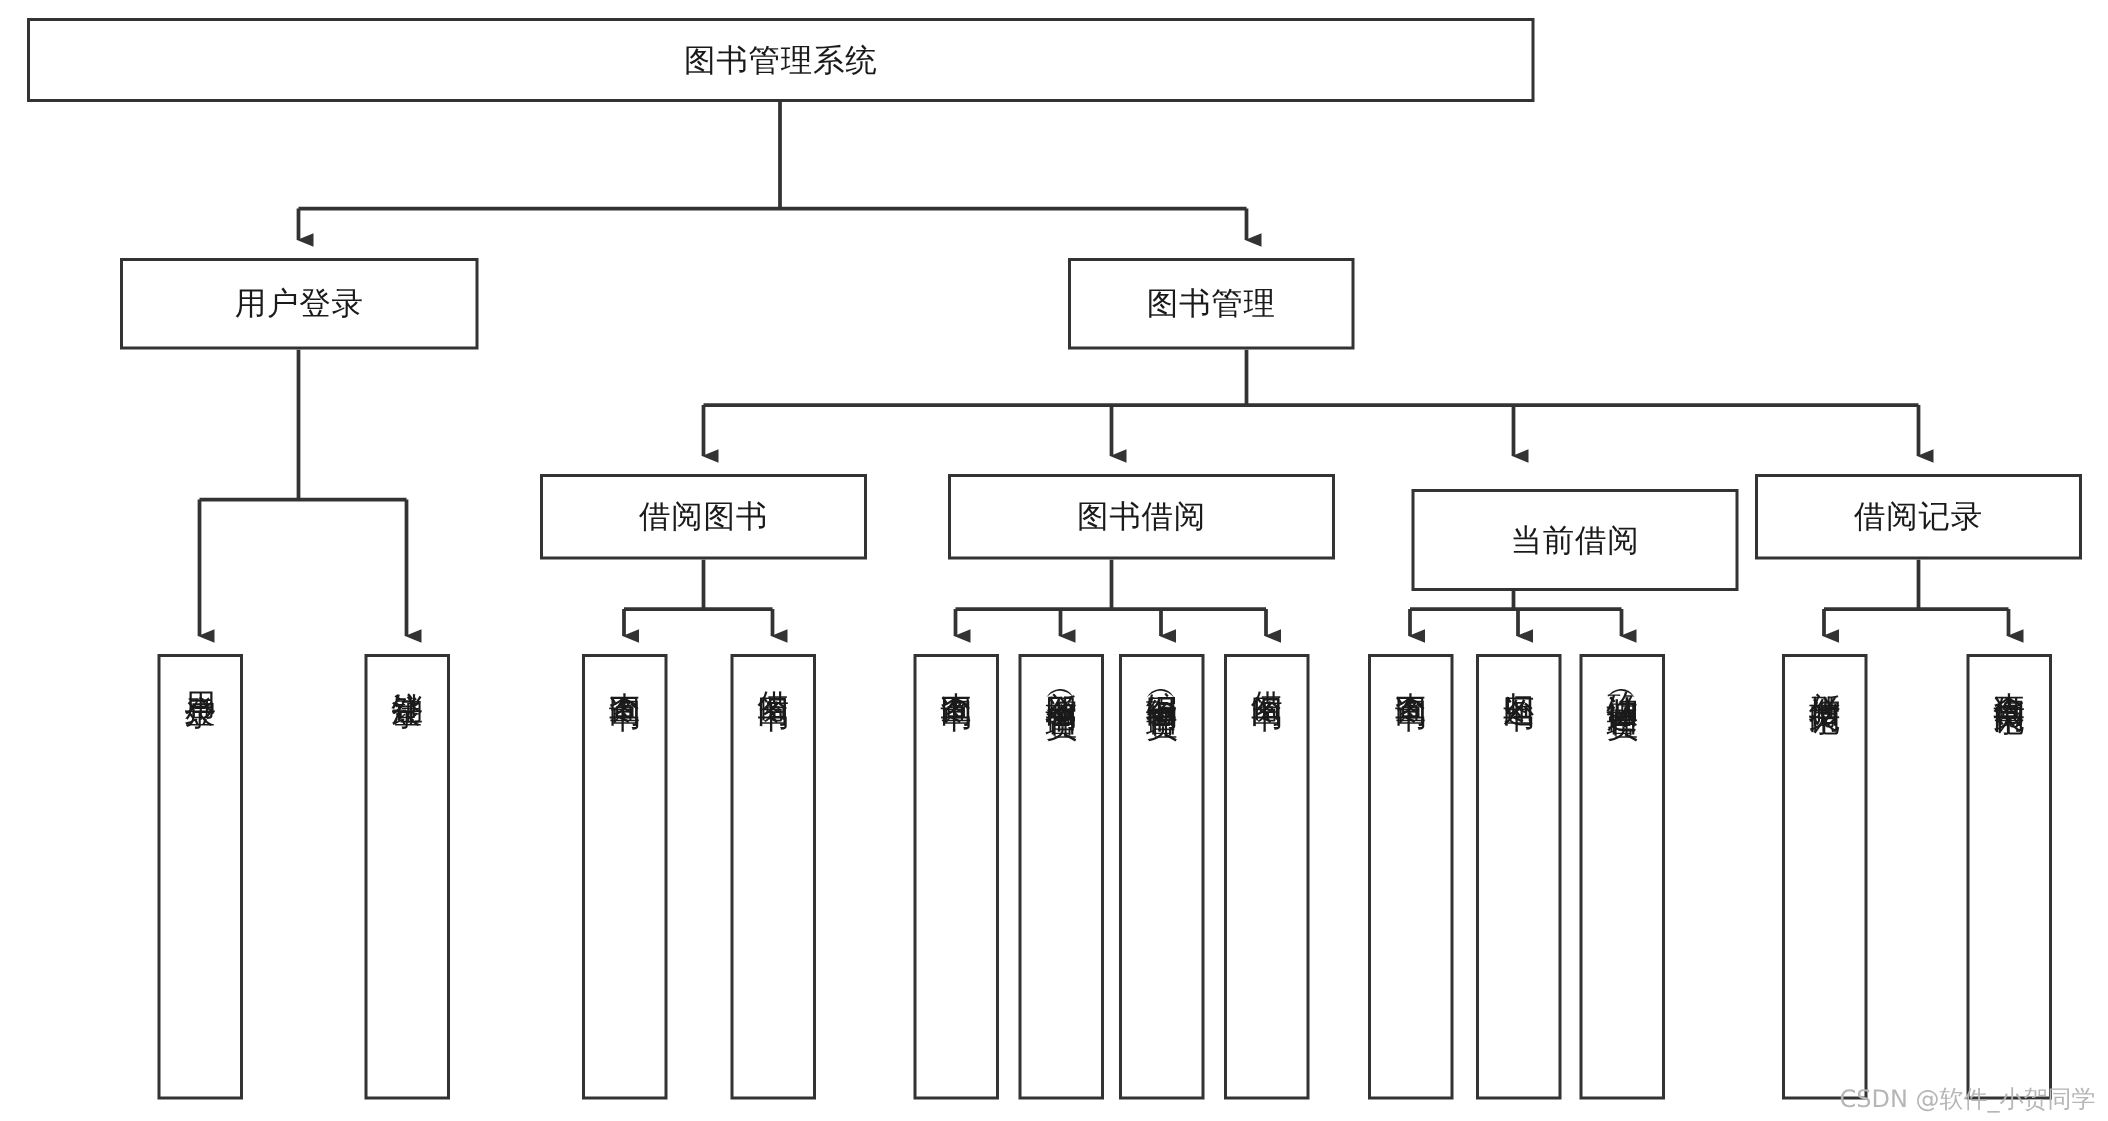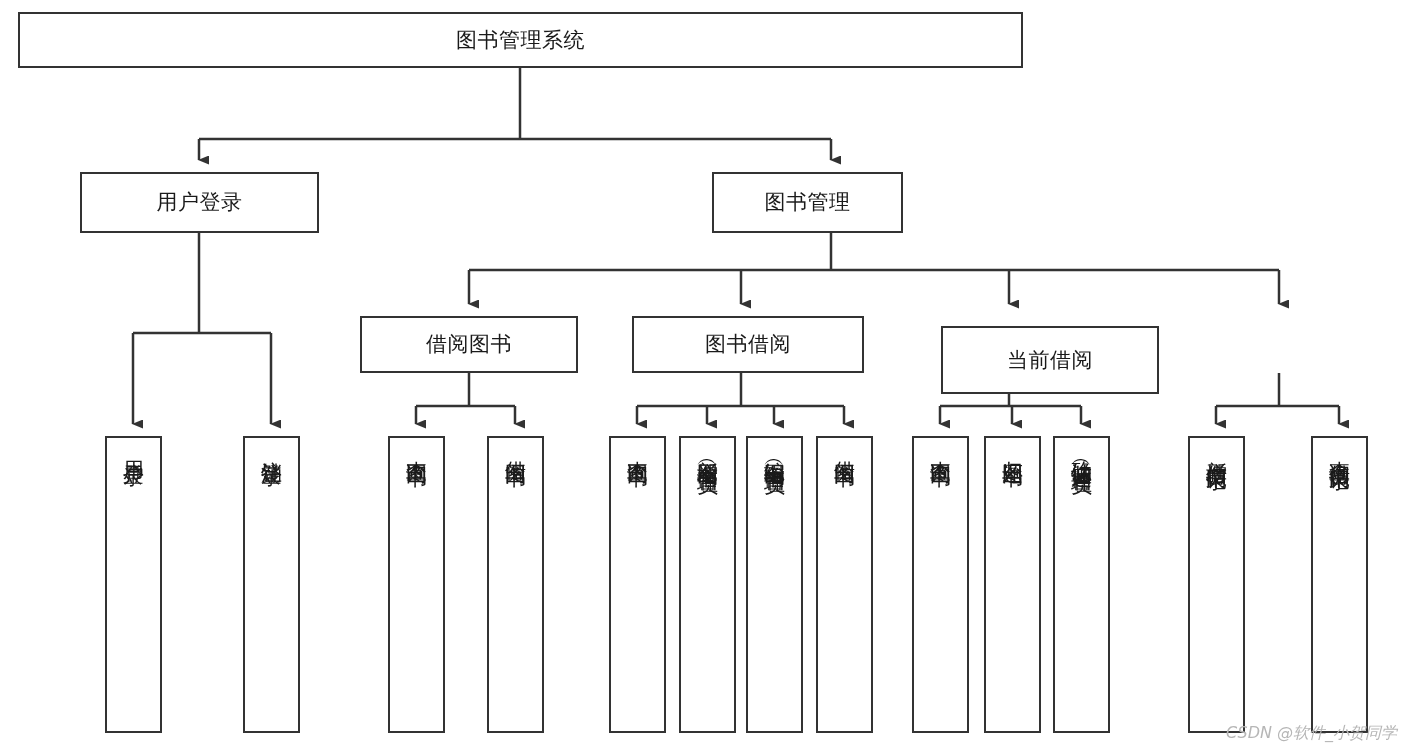--- a/index.html
+++ b/index.html
@@ -67,21 +67,20 @@
     max-height: 290px;
   }
   #watermark {
     position: absolute;
     right: 8px;
     bottom: 3px;
     font-size: 16px;
     color: #b6b6b6;
     white-space: nowrap;
     user-select: none;
-    font-style: italic;
   }
 </style>
 </head>
 <body>
 
 <div id="diagram-root">
 
   <svg id="edge-layer" viewBox="0 0 1405 747" width="1405" height="747" xmlns="http://www.w3.org/2000/svg">
     <defs>
       <marker id="arrowhead" markerWidth="9" markerHeight="11" refX="4.5" refY="10" orient="auto" markerUnits="userSpaceOnUse">
@@ -132,25 +131,28 @@
   <div class="node horizontal" style="left: 80px; top: 172px; width: 239px; height: 61px;">
     <span class="node-label">用户登录</span>
   </div>
   <div class="node horizontal" style="left: 712px; top: 172px; width: 191px; height: 61px;">
     <span class="node-label">图书管理</span>
   </div>
 
   <div class="node horizontal" style="left: 360px; top: 316px; width: 218px; height: 57px;">
     <span class="node-label">借阅图书</span>
   </div>
-  <div class="node horizontal" style="left: 632px; top: 316px; width: 232px; height: 57px;">
+  <div class="node horizontal" style="left: 632px; top: 316px; width: 258px; height: 57px;">
     <span class="node-label">图书借阅</span>
   </div>
   <div class="node horizontal" style="left: 941px; top: 316px; width: 218px; height: 68px; margin-top: 10px;">
     <span class="node-label">当前借阅</span>
+  </div>
+  <div class="node horizontal" style="left: 1170px; top: 316px; width: 218px; height: 57px;">
+    <span class="node-label">借阅记录</span>
   </div>
 
   <div class="node vertical" style="left: 105px; top: 436px; width: 57px; height: 297px;">
     <span class="node-label">用户登录</span>
   </div>
   <div class="node vertical" style="left: 243px; top: 436px; width: 57px; height: 297px;">
     <span class="node-label">注销登录</span>
   </div>
   <div class="node vertical" style="left: 388px; top: 436px; width: 57px; height: 297px;">
     <span class="node-label">查询图书</span>

